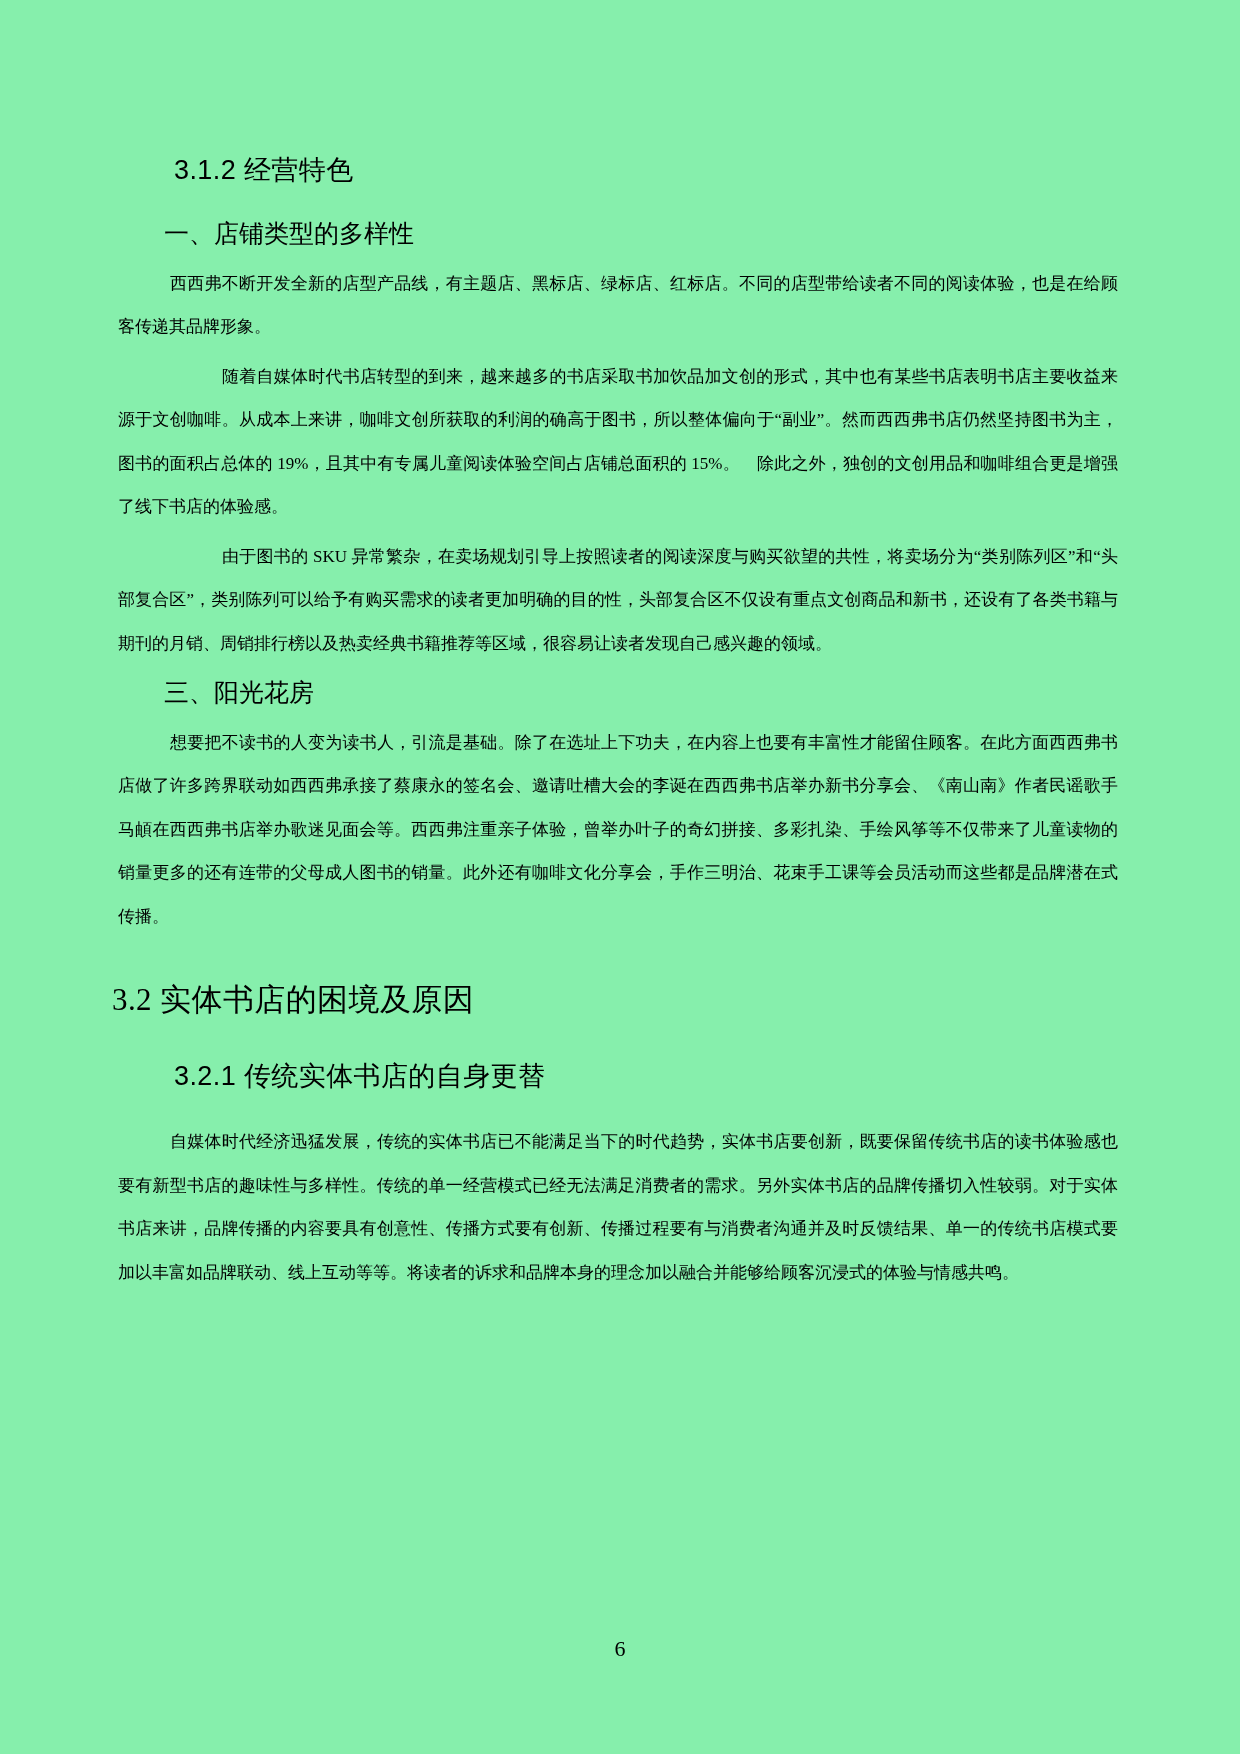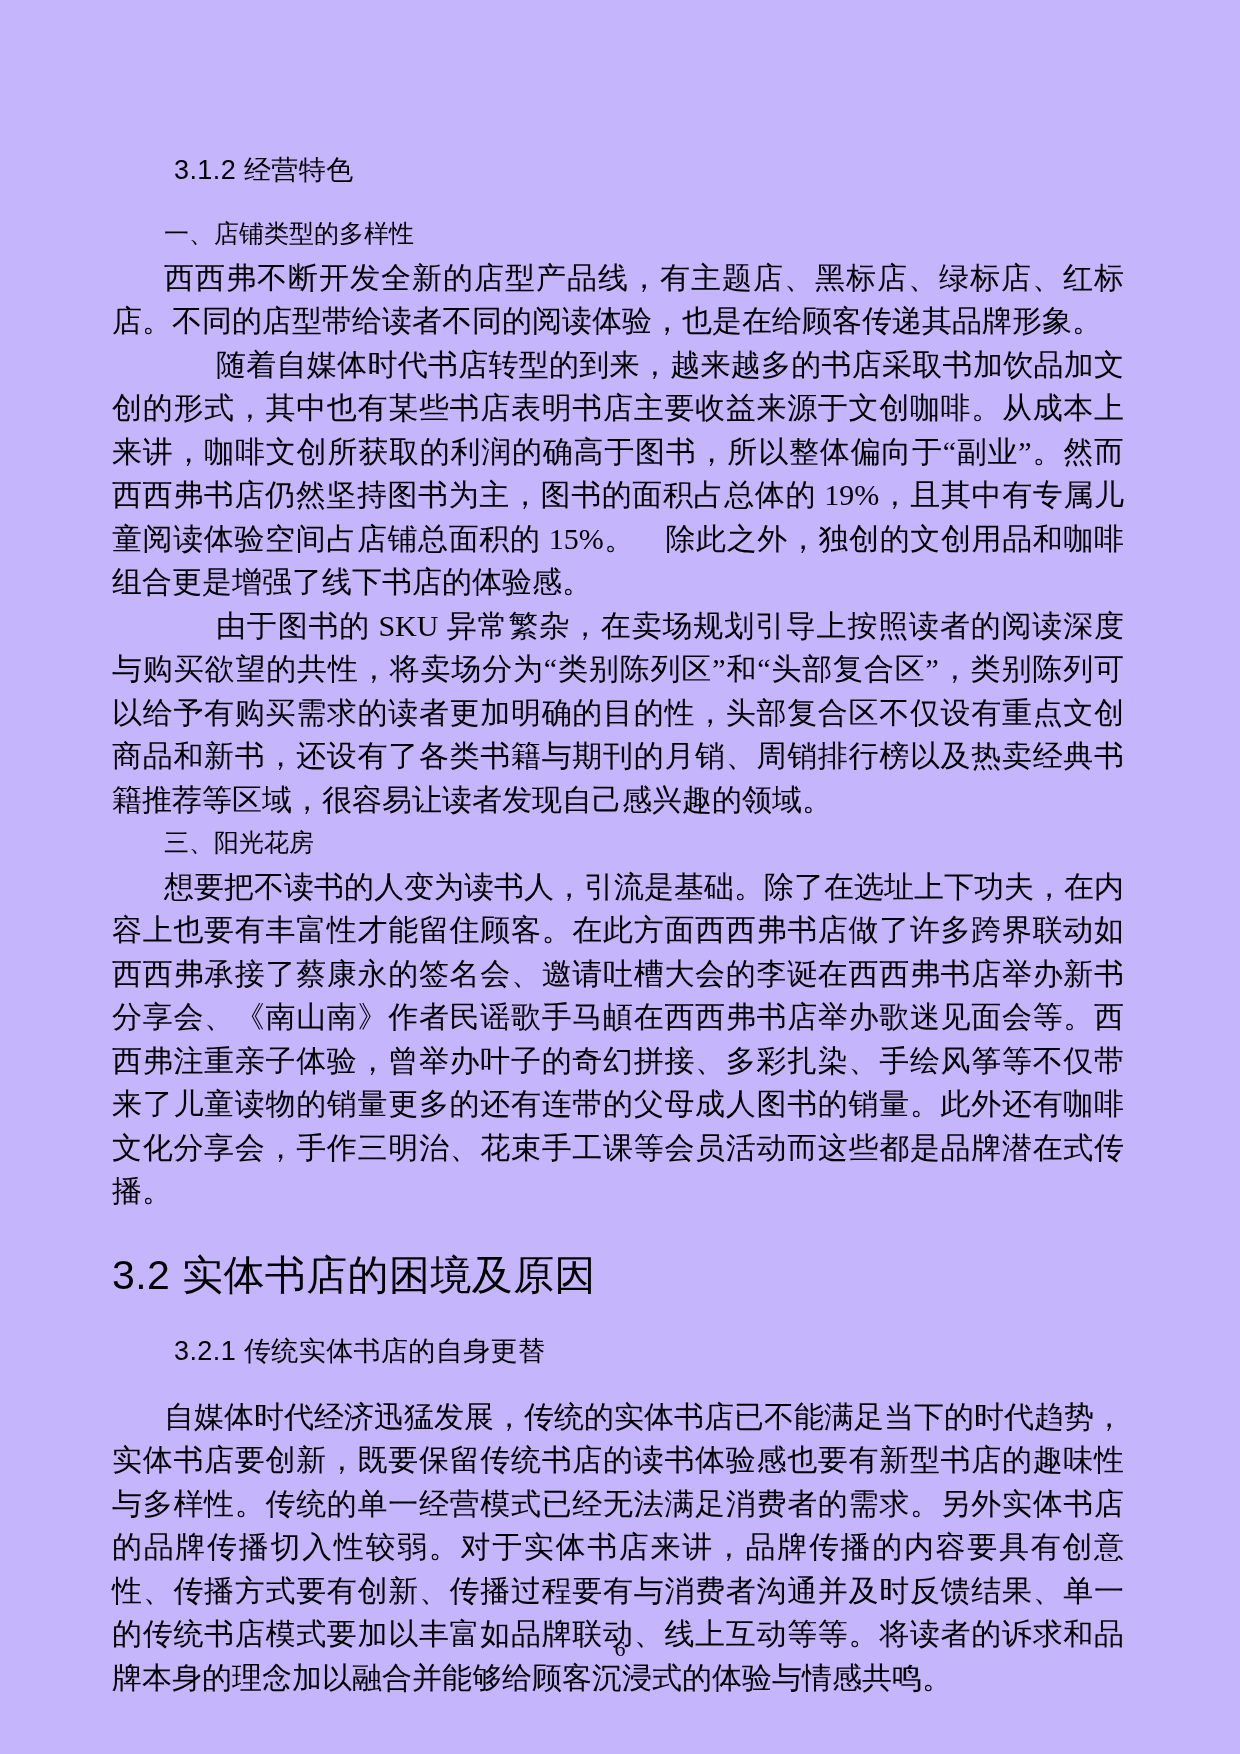--- a/index.html
+++ b/index.html
@@ -4,21 +4,21 @@
 <style>
   html, body {
     margin: 0;
     padding: 0;
     background: #ffffff;
   }
   .page {
     position: relative;
     width: 1240px;
     height: 1754px;
-    background: #c4b5fd;
+    background: #86efac;
     box-sizing: border-box;
     padding: 0;
     overflow: hidden;
     font-family: "Liberation Serif", "DejaVu Serif", serif;
     color: #000000;
   }
   .content {
     position: absolute;
     left: 112px;
     top: 150px;
@@ -29,38 +29,38 @@
   .h3 {                       
     font-family: "Liberation Sans", "DejaVu Sans", sans-serif;
     font-size: 27px;
     line-height: 40px;
     margin: 0 0 22px 0;
     padding-left: 62px;
     font-weight: normal;
     letter-spacing: 0.4px;
   }
   .h2 {                       
-    font-family: Liberation Sans, sans-serif;
-    font-size: 41px;
+    font-family: Liberation Serif, serif;
+    font-size: 31px;
     line-height: 44px;
     margin: 40px 0 34px 0;
     padding-left: 0px;
     font-weight: normal;
     letter-spacing: 0.4px;
   }
   .h3.spaced {
     margin-top: 28px;
     margin-bottom: 24px;
   }
 
   
   p.body {
-    font-size: 30px;
+    font-size: 17px;
     line-height: 43.5px;
-    margin: 0;
+    margin: 6px;
     text-align: justify;
     text-justify: inter-ideograph;
     letter-spacing: 0px;
   }
   p.indent2 { text-indent: 52px; }
   p.indent4 { text-indent: 104px; }
 
   
   p.sublabel {
     font-family: Liberation Serif, serif;

